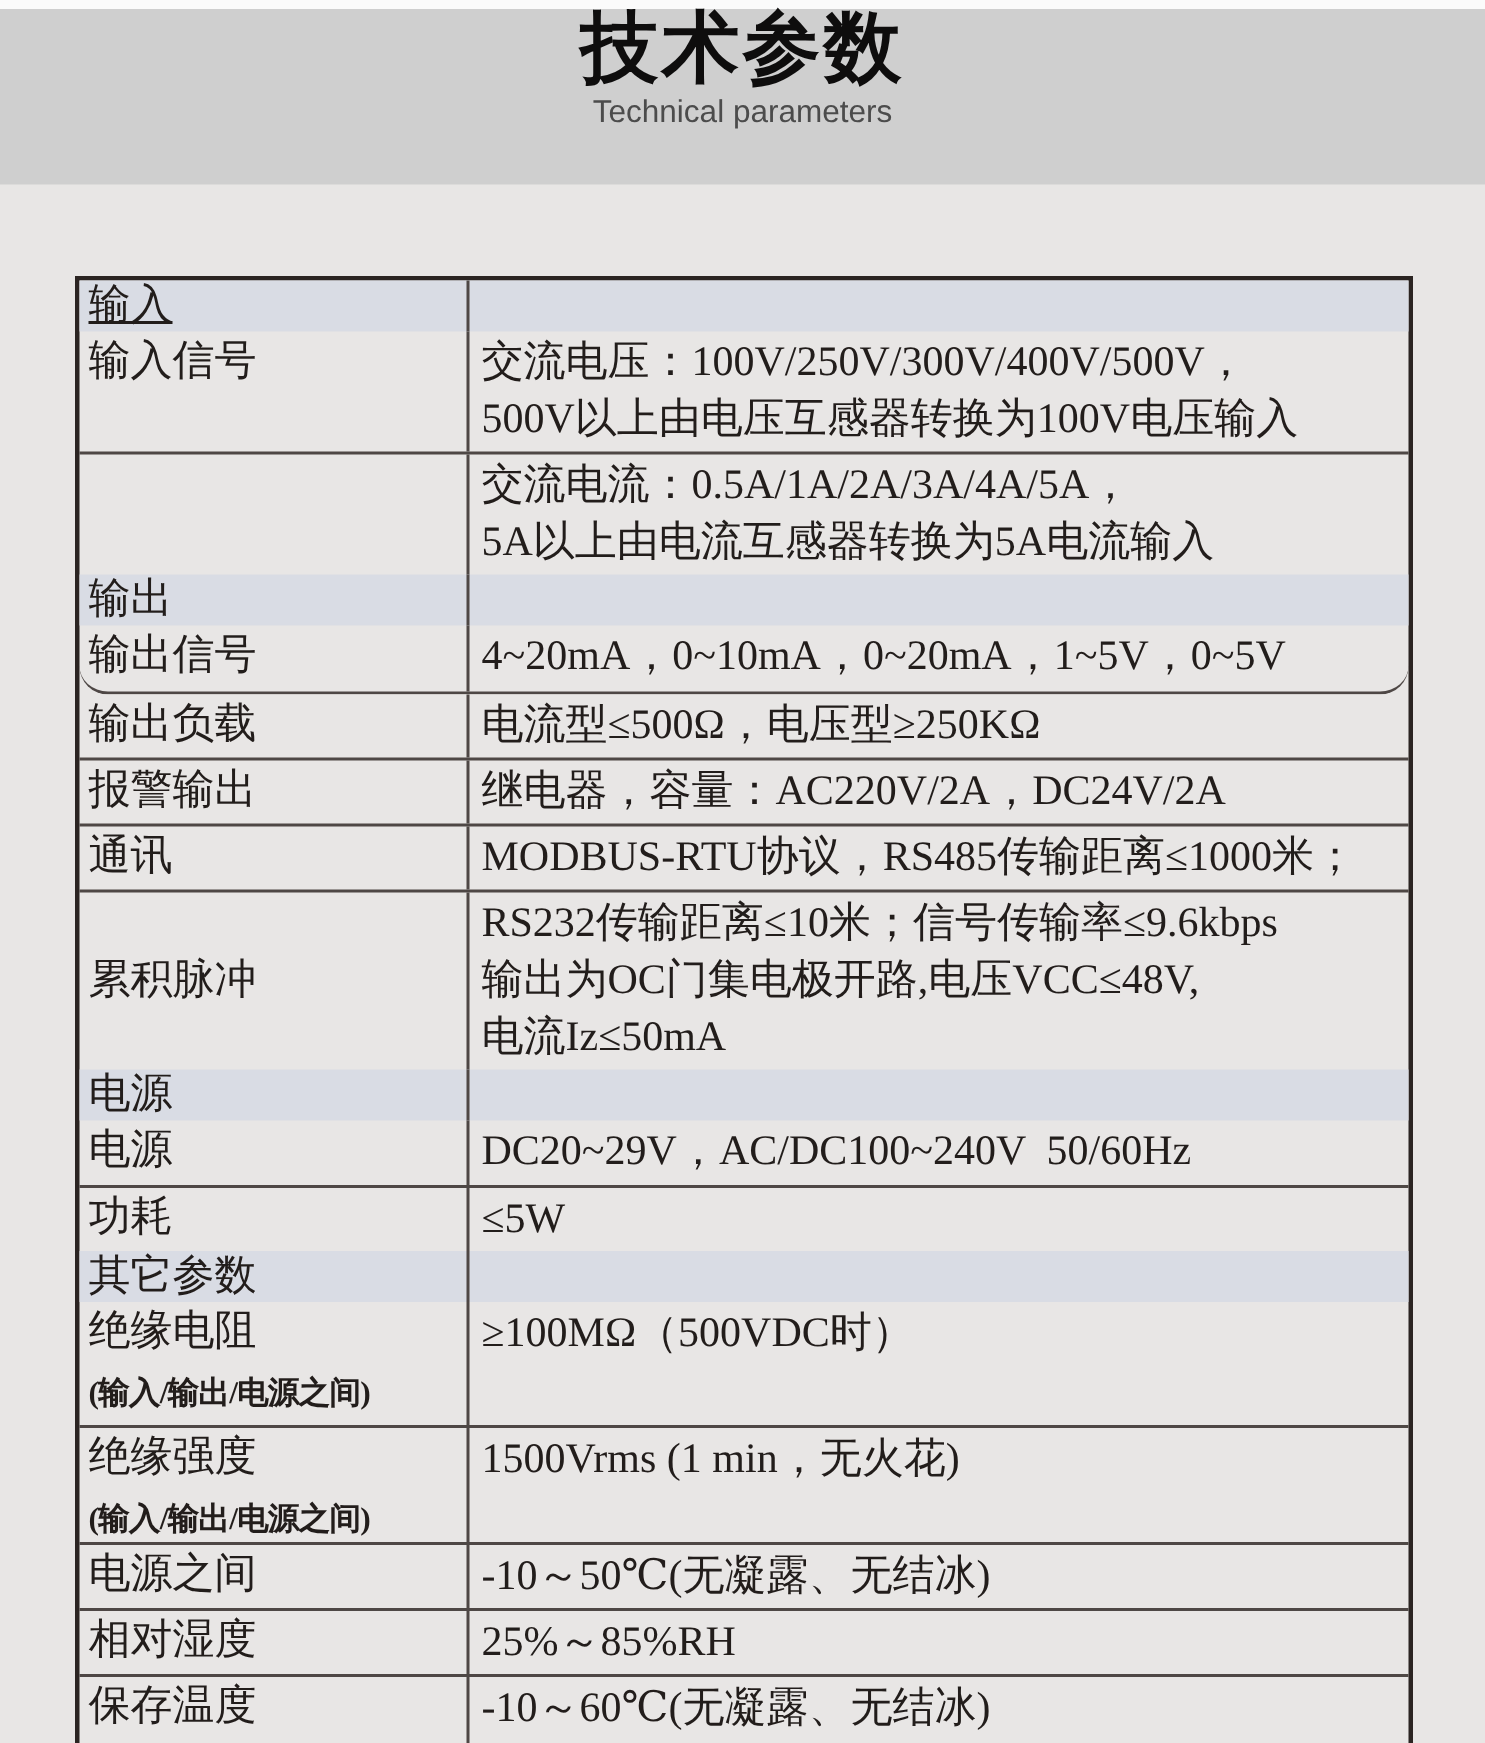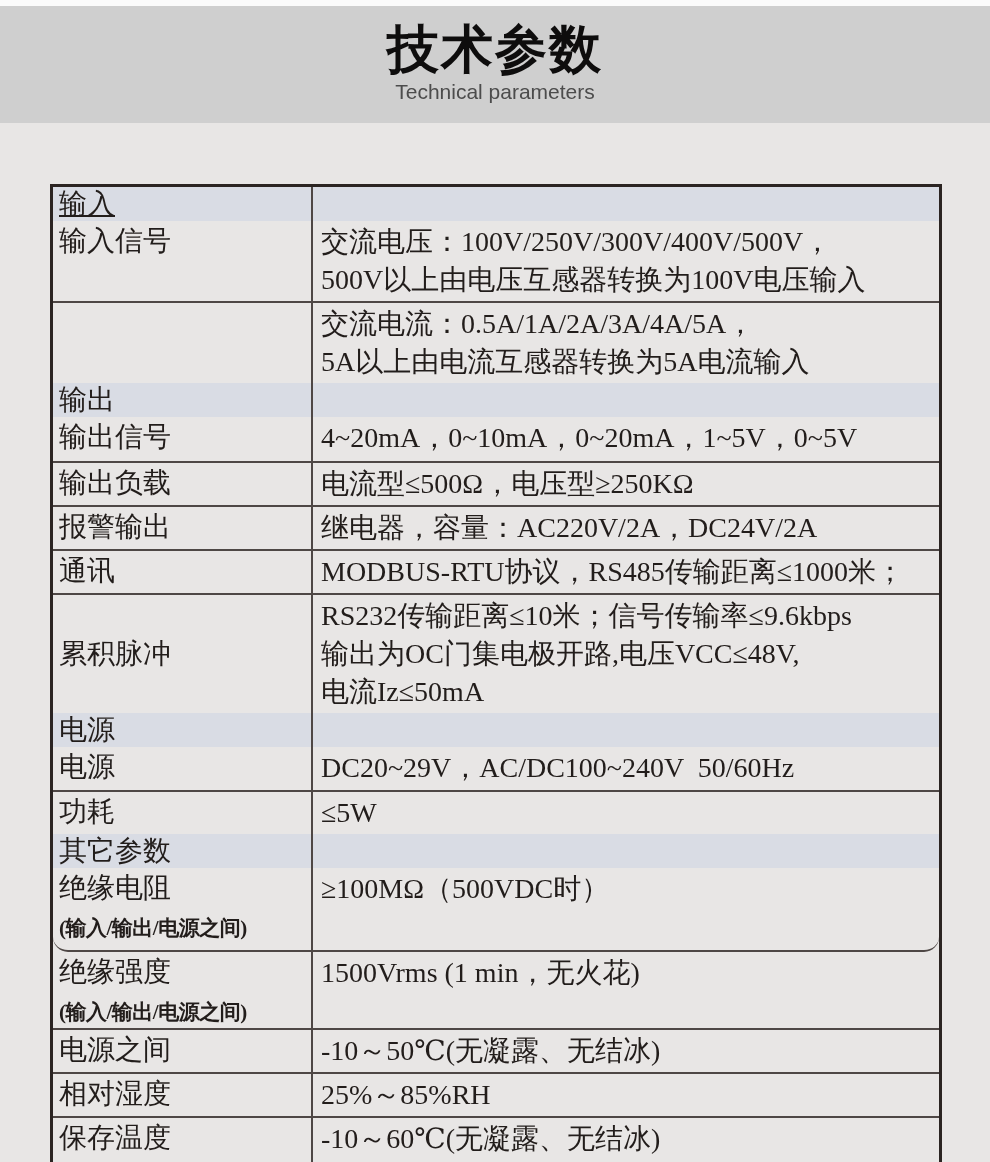--- a/index.html
+++ b/index.html
@@ -24,21 +24,20 @@
   .top-strip {
     position:absolute; top:0; left:0; width:990px; height:6px;
     background: var(--strip-bg);
   }
   .header-band {
     position:absolute; top:6px; left:0; width:990px; height:117px;
     background: var(--band-bg);
     text-align:center;
   }
   .page-title {
-    padding-top:17px;
     font-family:"Liberation Sans","DejaVu Sans",sans-serif;
     font-weight:bold;
     font-size:52px;
     line-height:1.0;
     letter-spacing:2px;
     color:#0e0d0d;
   }
   .page-subtitle {
     margin-top:5px;
     font-family:"Liberation Sans","DejaVu Sans",sans-serif;
@@ -106,21 +105,21 @@
       </div>
       <div class="cell cell-value">交流电流：0.5A/1A/2A/3A/4A/5A，
 5A以上由电流互感器转换为5A电流输入</div>
     </div>
     <div class="row section" style="min-height: 30px; align-items: flex-end;">
       <div class="cell cell-label">
         <div class="label-text">输出</div>
       </div>
       <div class="cell cell-value"></div>
     </div>
-    <div class="row data divided" style="min-height: 46px;">
+    <div class="row data divided" style="min-height: 46px; border-radius: 19px;">
       <div class="cell cell-label">
         <div class="label-text">输出信号</div>
       </div>
       <div class="cell cell-value">4~20mA，0~10mA，0~20mA，1~5V，0~5V</div>
     </div>
     <div class="row data divided" style="min-height: 41px;">
       <div class="cell cell-label">
         <div class="label-text">输出负载</div>
       </div>
       <div class="cell cell-value">电流型≤500Ω，电压型≥250KΩ</div>
@@ -162,21 +161,21 @@
         <div class="label-text">功耗</div>
       </div>
       <div class="cell cell-value">≤5W</div>
     </div>
     <div class="row section" style="min-height: 33px;">
       <div class="cell cell-label">
         <div class="label-text">其它参数</div>
       </div>
       <div class="cell cell-value"></div>
     </div>
-    <div class="row data divided" style="min-height: 84px; border-radius: 15px;">
+    <div class="row data divided" style="min-height: 84px;">
       <div class="cell cell-label">
         <div class="label-text">绝缘电阻</div>
         <div class="label-note">(输入/输出/电源之间)</div>
       </div>
       <div class="cell cell-value">≥100MΩ（500VDC时）</div>
     </div>
     <div class="row data divided" style="min-height: 74px;">
       <div class="cell cell-label">
         <div class="label-text">绝缘强度</div>
         <div class="label-note">(输入/输出/电源之间)</div>

